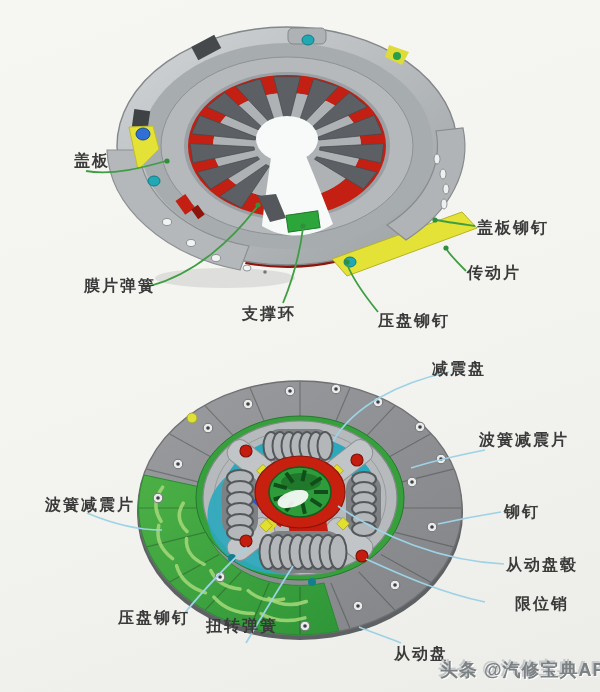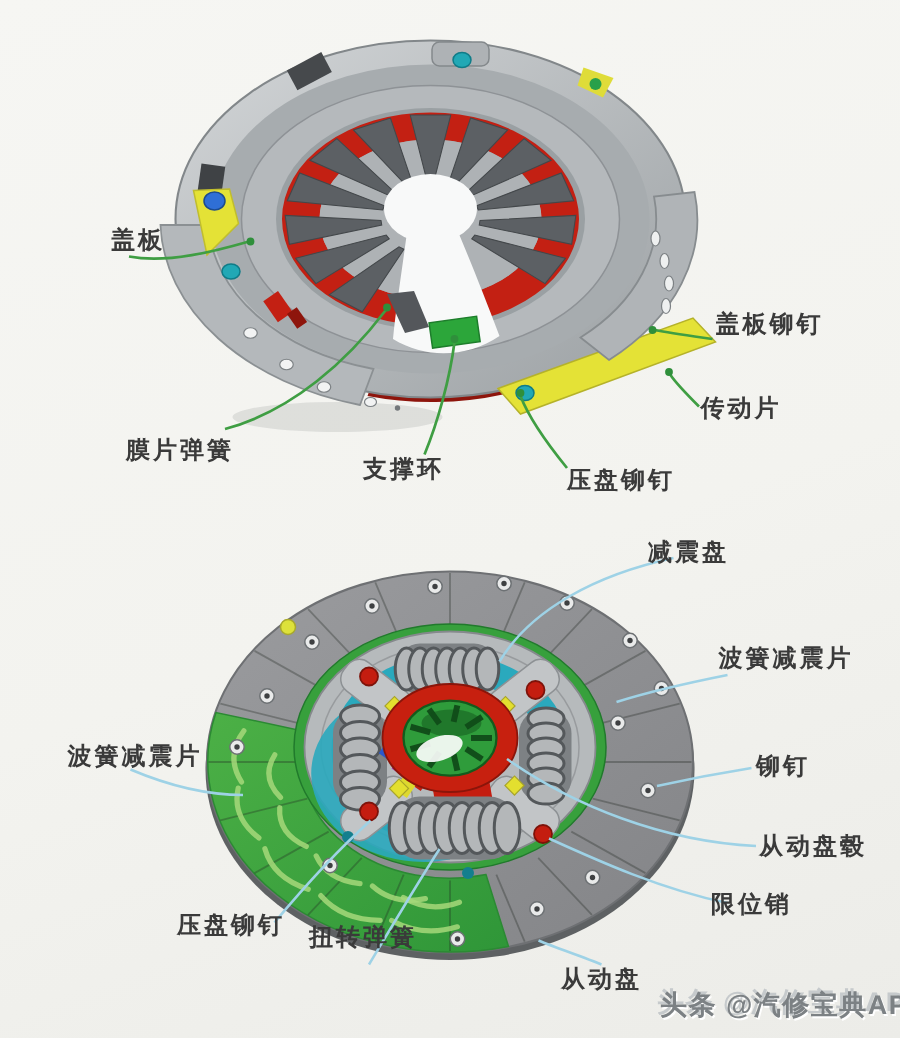--- a/index.html
+++ b/index.html
@@ -286,30 +286,30 @@
       <path d="M504,564 C442,561 382,537 338,506"></path>
       <path d="M485,602 C441,593 399,574 366,559"></path>
       <path d="M401,643 C389,638 371,632 359,627"></path>
       <path d="M246,643 C261,618 277,591 293,566"></path>
       <path d="M183,615 C203,591 226,566 247,547"></path>
       <path d="M87,513 C113,524 138,530 162,530"></path>
     </g>
   </svg>
 
   <div class="lbl" style="left:74px;top:152px">盖板</div>
-  <div class="lbl" style="left:84px;top:292px">膜片弹簧</div>
+  <div class="lbl" style="left:84px;top:277px">膜片弹簧</div>
   <div class="lbl" style="left:242px;top:305px">支撑环</div>
-  <div class="lbl" style="left:477px;top:208px">盖板铆钉</div>
+  <div class="lbl" style="left:477px;top:219px">盖板铆钉</div>
   <div class="lbl" style="left:467px;top:264px">传动片</div>
   <div class="lbl" style="left:378px;top:312px">压盘铆钉</div>
 
   <div class="lbl" style="left:432px;top:360px">减震盘</div>
   <div class="lbl" style="left:479px;top:431px">波簧减震片</div>
   <div class="lbl" style="left:504px;top:503px">铆钉</div>
   <div class="lbl" style="left:506px;top:556px">从动盘毂</div>
-  <div class="lbl" style="left:474px;top:595px">限位销</div>
-  <div class="lbl" style="left:374px;top:645px">从动盘</div>
+  <div class="lbl" style="left:515px;top:595px">限位销</div>
+  <div class="lbl" style="left:394px;top:645px">从动盘</div>
   <div class="lbl" style="left:206px;top:617px">扭转弹簧</div>
   <div class="lbl" style="left:118px;top:609px">压盘铆钉</div>
   <div class="lbl" style="left:45px;top:496px">波簧减震片</div>
 
   <div class="wm" style="left:440px;top:658px">头条 @汽修宝典APP</div>
 </div>
 
 </body></html>

